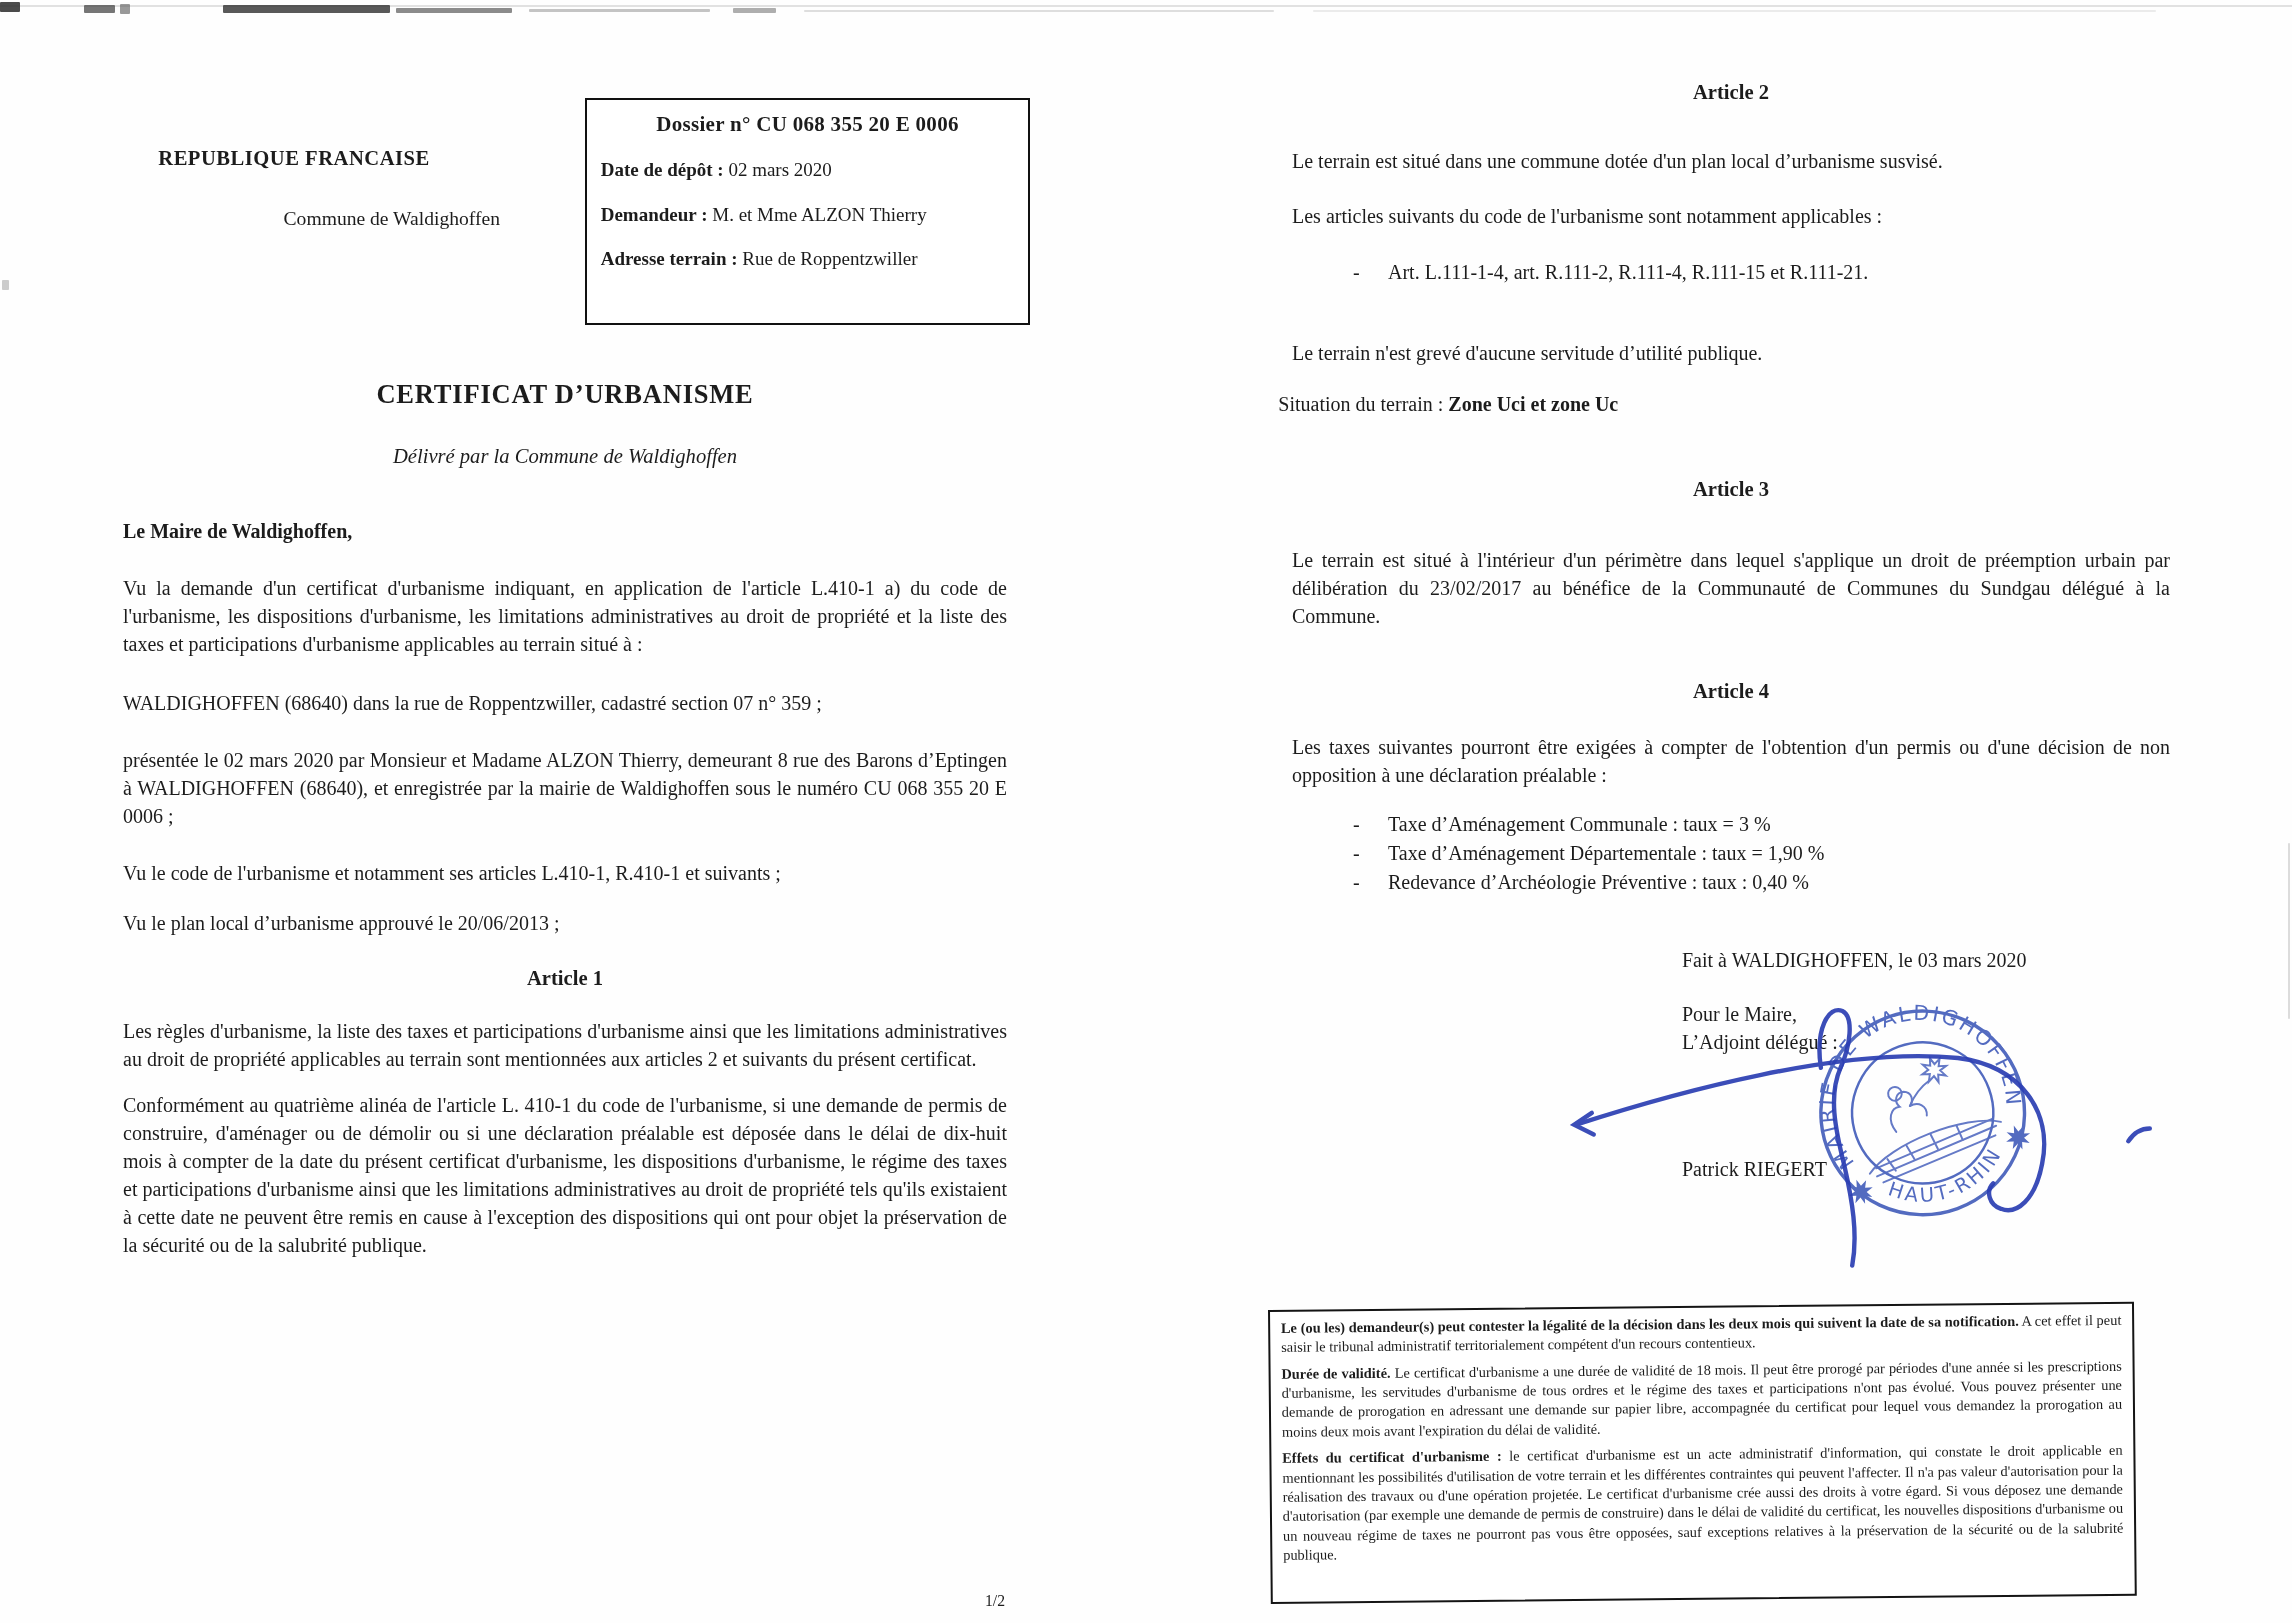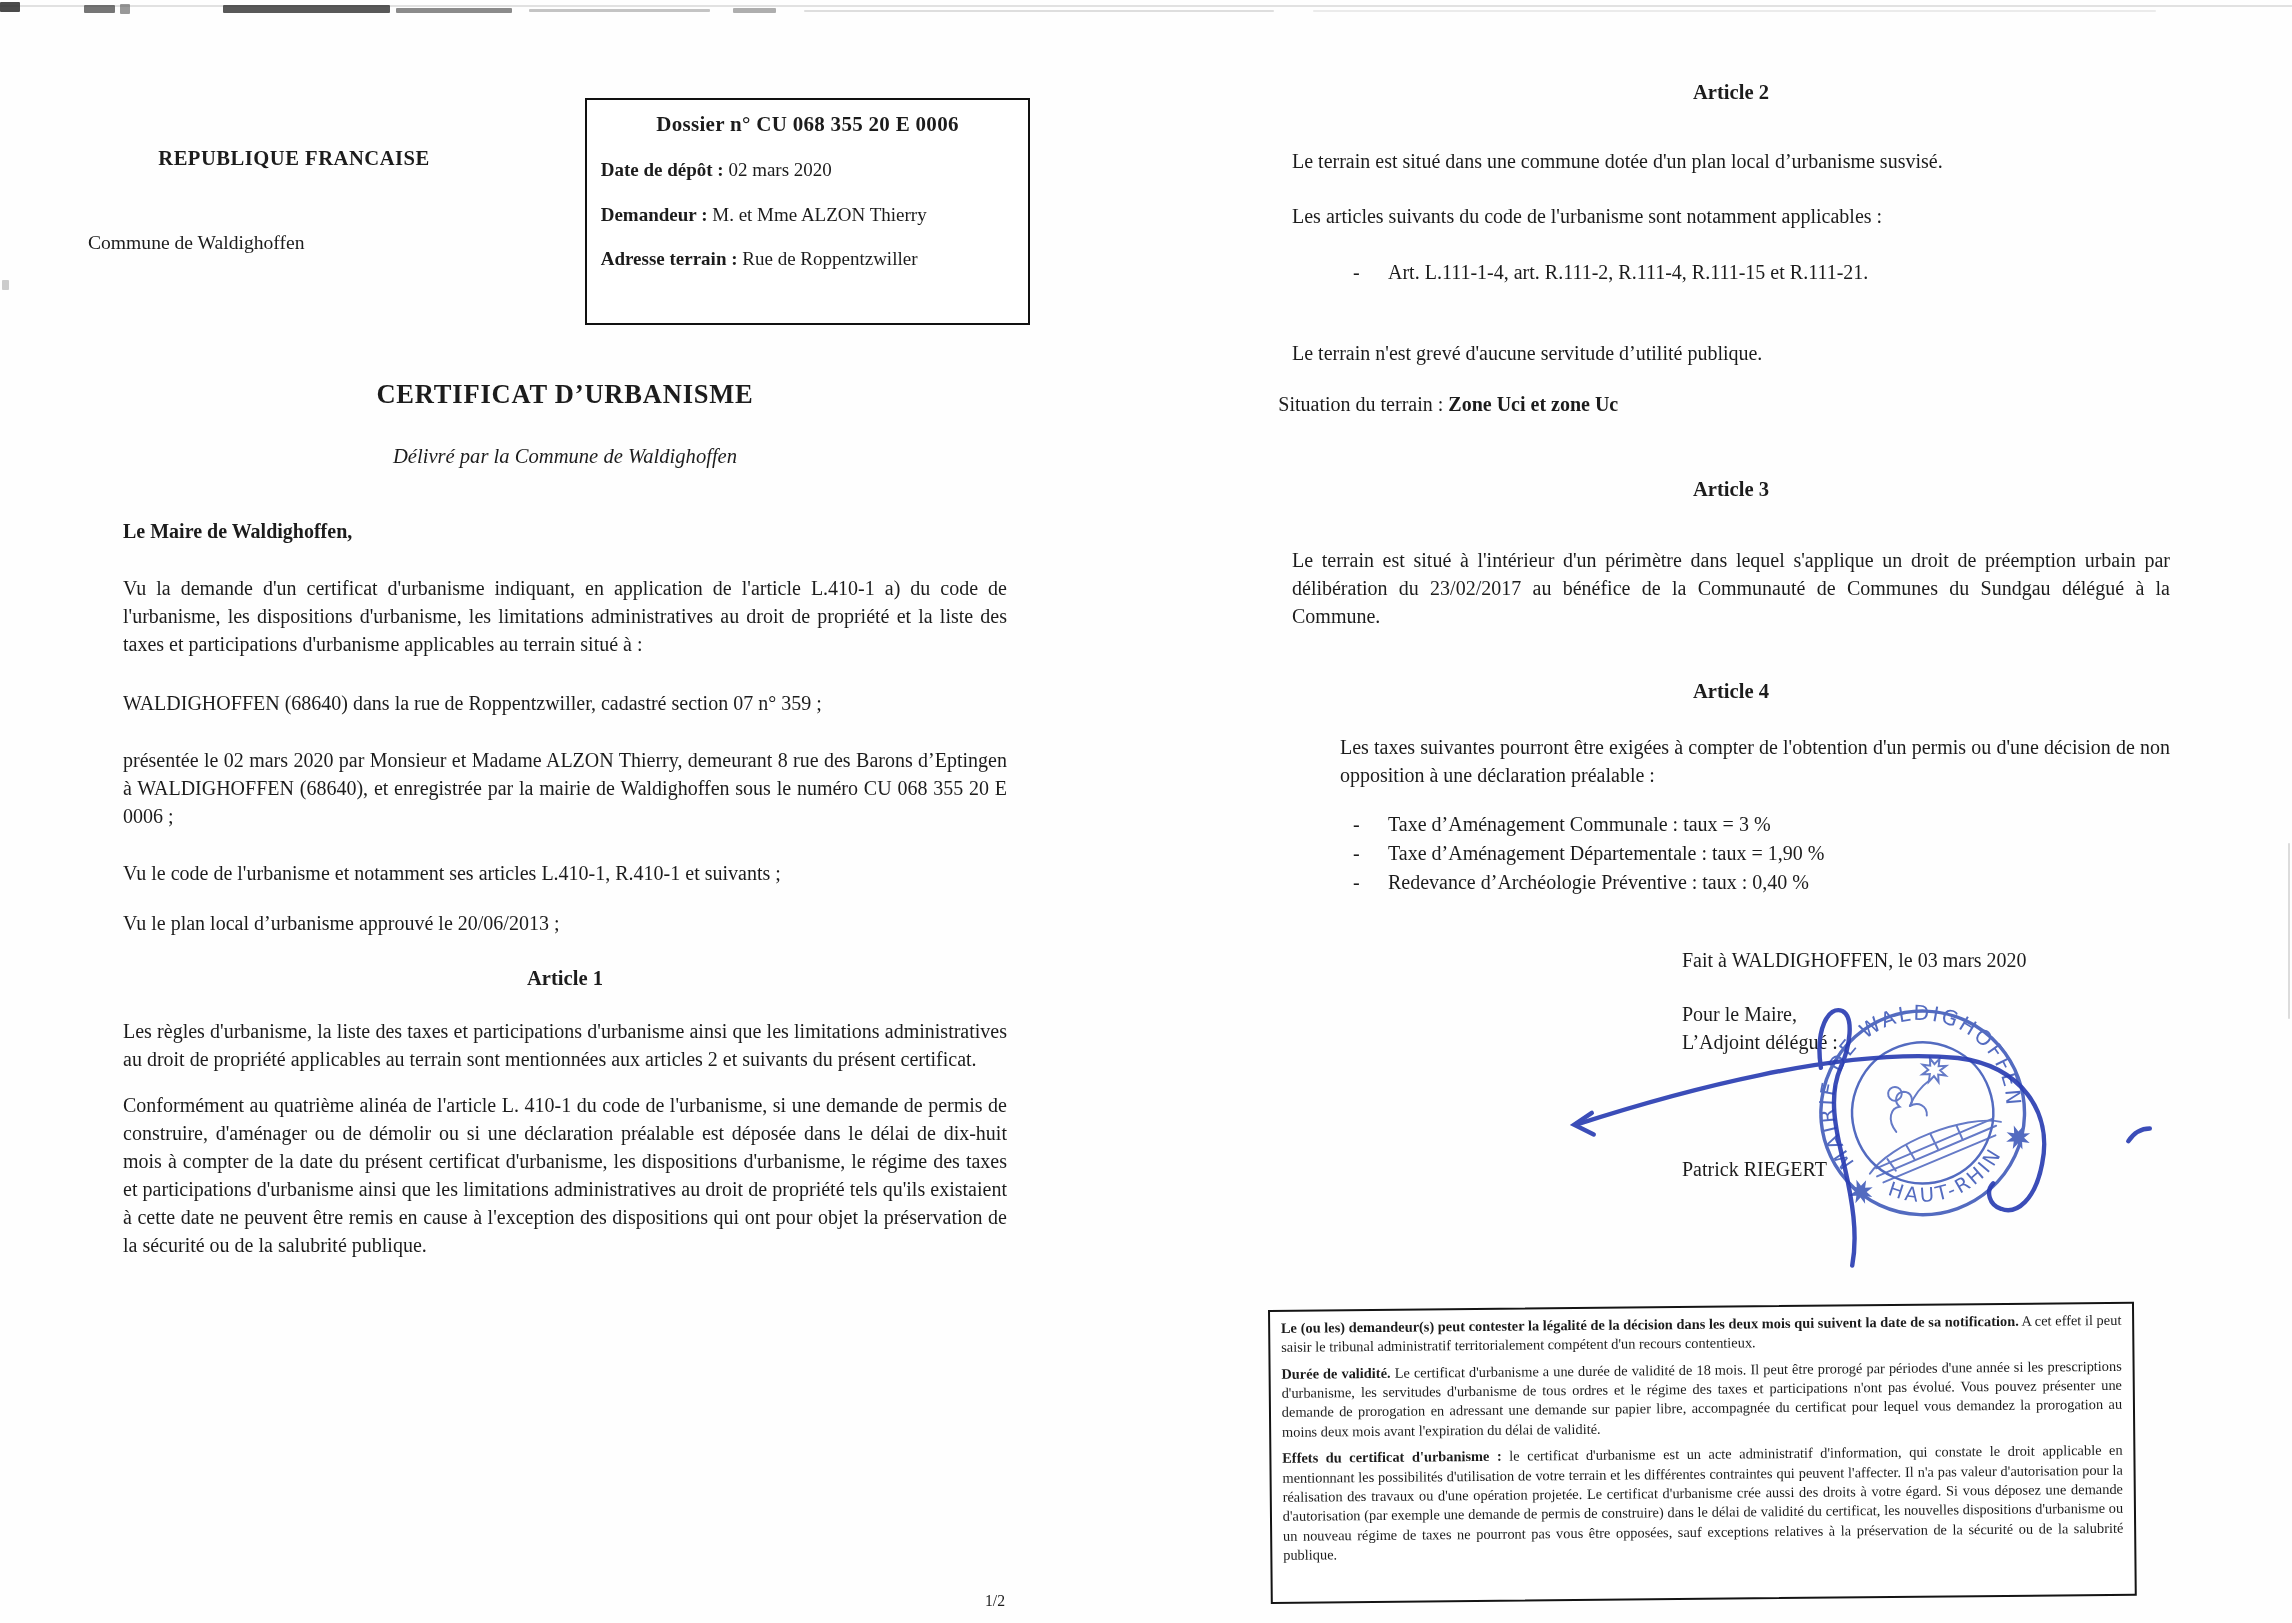--- a/index.html
+++ b/index.html
@@ -2,21 +2,21 @@
 <html><head>
 <meta charset="utf-8">
 <style>
   html,body{margin:0;padding:0;background:#e9e9e9;}
   .page{position:relative;width:2293px;height:1623px;background:#fefefe;
         font-family:"Liberation Serif","DejaVu Serif",serif;color:#1c1c1c;overflow:hidden;}
   .abs{position:absolute;}
   .artifact{position:absolute;border-radius:1px;}
   
   .rep-line{font-weight:bold;font-size:20.6px;letter-spacing:0.5px;text-align:center;}
-  .commune-line{font-size:19.6px;text-align:left;margin-top:24px;}
+  .commune-line{font-size:19.6px;text-align:right;}
   
   .dossier-box{border:2.5px solid #111;padding:11.8px 13.7px 9.8px 13.7px;box-sizing:border-box;background:#fff;}
   .dossier-number{font-weight:bold;font-size:21px;letter-spacing:0.3px;text-align:center;}
   .dossier-row{margin-top:22.5px;font-size:19px;}
   .dossier-row .lbl{font-weight:bold;}
   
   .col{line-height:28px;font-size:20px;}
   .doc-title{font-weight:bold;font-size:26.5px;letter-spacing:0.8px;text-align:center;line-height:29px;}
   .doc-subtitle{font-style:italic;font-size:20.6px;text-align:center;margin-top:33px;}
   .maire{font-weight:bold;font-size:20px;margin-top:47px;}
@@ -100,21 +100,21 @@
       <span class="marker">-</span>
       <span>Art. L.111-1-4, art. R.111-2, R.111-4, R.111-15 et R.111-21.</span>
     </div>
     <div class="para nj" style="margin-top:53px;">Le terrain n'est grevé d'aucune servitude d’utilité publique.</div>
     <div class="para nj situation" style="margin-top:23.5px;">
       <span>Situation du terrain : </span><span class="bold">Zone Uci et zone Uc</span>
     </div>
     <div class="center-head" style="margin-top:57px;">Article 3</div>
     <div class="para" style="margin-top:43px;">Le terrain est situé à l'intérieur d'un périmètre dans lequel s'applique un droit de préemption urbain par délibération du 23/02/2017 au bénéfice de la Communauté de Communes du Sundgau délégué à la Commune.</div>
     <div class="center-head" style="margin-top:47px;">Article 4</div>
-    <div class="para" style="margin-top:27.4px;margin-left:48px;">Les taxes suivantes pourront être exigées à compter de l'obtention d'un permis ou d'une décision de non opposition à une déclaration préalable :</div>
+    <div class="para" style="margin-top:27.4px;">Les taxes suivantes pourront être exigées à compter de l'obtention d'un permis ou d'une décision de non opposition à une déclaration préalable :</div>
     <div style="margin-top:21.6px;line-height:29px;">
       <div class="dash-item indent">
         <span class="marker">-</span>
         <span>Taxe d’Aménagement Communale : taux = 3 %</span>
       </div>
       <div class="dash-item indent">
         <span class="marker">-</span>
         <span>Taxe d’Aménagement Départementale : taux = 1,90 %</span>
       </div>
       <div class="dash-item indent">

